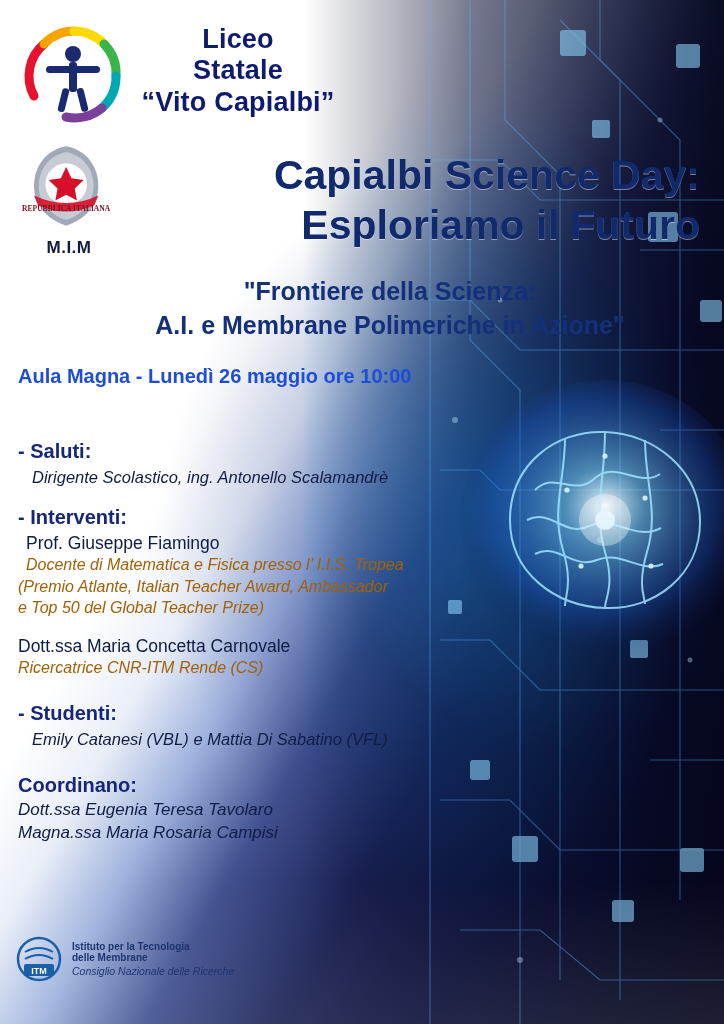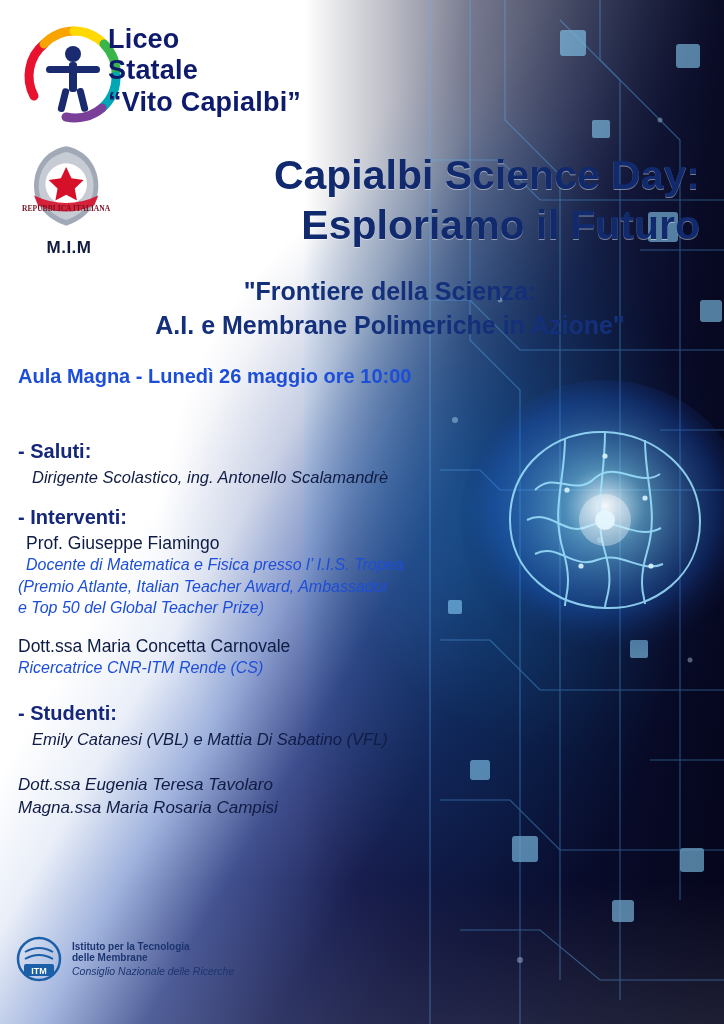--- a/index.html
+++ b/index.html
@@ -67,21 +67,21 @@
   }
   .header-title {
     position: absolute;
     left: 108px;
     top: 24px;
     width: 260px;
     color: #0e1a6b;
     font-weight: bold;
     font-size: 27px;
     line-height: 1.16;
-    text-align: left;
+    text-align: center;
     letter-spacing: 0.2px;
   }
   .logo-mim {
     position: absolute;
     left: 14px;
     top: 140px;
     width: 110px;
     height: 120px;
     text-align: center;
   }
@@ -156,21 +156,21 @@
     font-size: 17.5px;
     font-weight: normal;
     padding-left: 8px;
     color: #0e1c44;
   }
   .speaker-role {
     font-size: 16px;
     font-style: italic;
     padding-left: 8px;
     line-height: 1.32;
-    color: #1d4ed8;
+    color: #a16207;
   }
   .coord-head {
     color: #15277a;
     font-weight: bold;
     font-size: 20px;
     margin-bottom: 2px;
   }
   .coord-line {
     font-size: 17px;
     font-style: italic;
@@ -344,20 +344,21 @@
     <div class="speaker-name" style="padding-left:0">Dott.ssa Maria Concetta Carnovale</div>
     <div class="speaker-role" style="padding-left:0">Ricercatrice CNR-ITM Rende (CS)</div>
 
     <div class="gap-l"></div>
 
     <div class="sec-head">- Studenti:</div>
     <div class="line indent ital">Emily Catanesi (VBL) e Mattia Di Sabatino (VFL)</div>
 
     <div class="gap-l"></div>
 
+    <div class="coord-head">Coordinano:</div>
     <div class="coord-line">Dott.ssa Eugenia Teresa Tavolaro</div>
     <div class="coord-line">Magna.ssa Maria Rosaria Campisi</div>
   </div>
 
   <div class="footer">
     <svg class="itm-logo" viewBox="0 0 46 46">
       <circle cx="23" cy="23" r="21" fill="none" stroke="#1b5fa8" stroke-width="2.5"></circle>
       <path d="M9 16 q14 -8 28 0" fill="none" stroke="#1b5fa8" stroke-width="2"></path>
       <path d="M9 23 q14 -8 28 0" fill="none" stroke="#1b5fa8" stroke-width="2"></path>
       <rect x="8" y="28" width="30" height="12" rx="2" fill="#1b5fa8"></rect>

